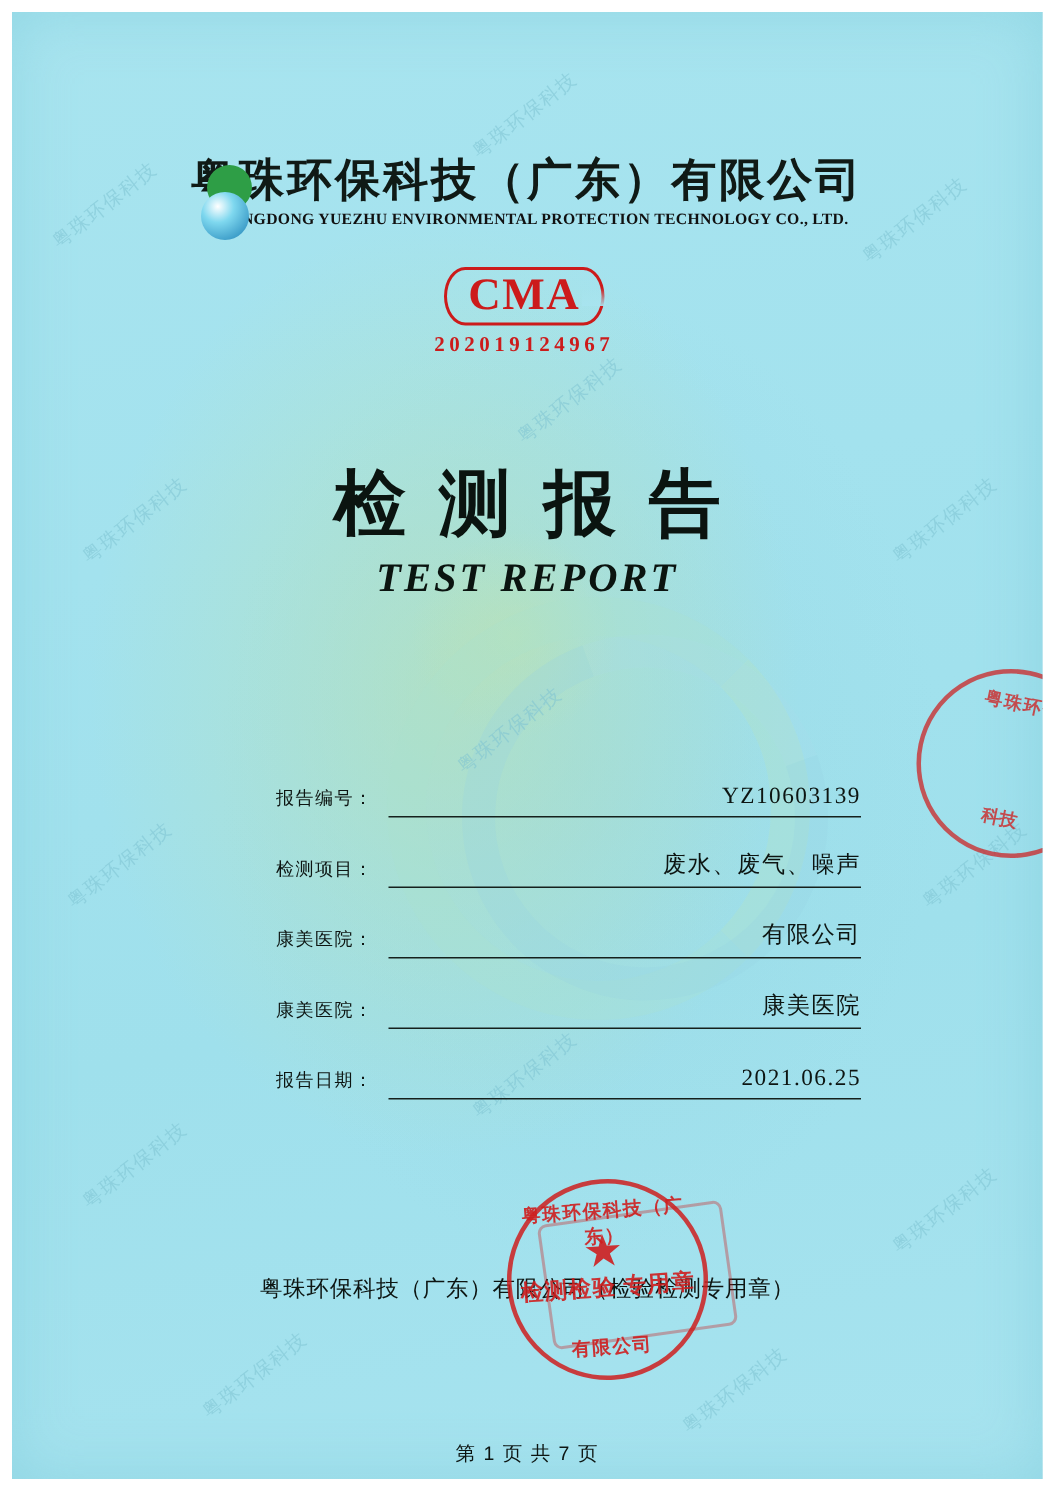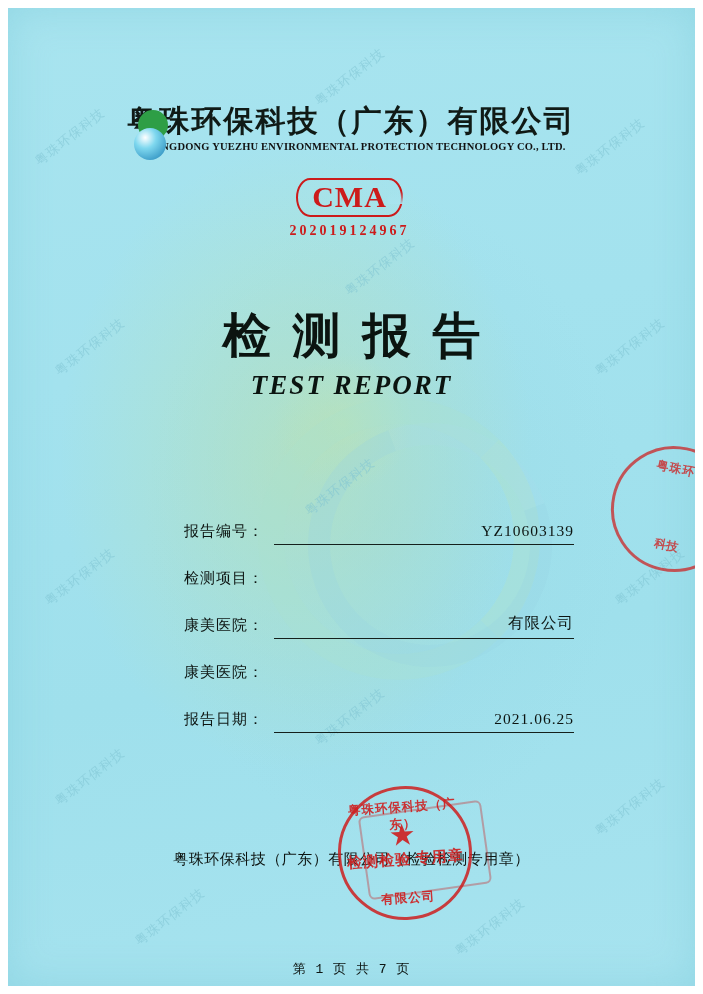--- a/index.html
+++ b/index.html
@@ -191,21 +191,21 @@
     top: 490px;
     width: 390px;
   }
   .field-row {
     display: flex;
     align-items: flex-end;
     height: 47px;
   }
   .field-label {
     font-family: Liberation Mono, monospace;
-    font-size: 15px;
+    font-size: 12px;
     color: #0d1512;
     letter-spacing: 1px;
     white-space: nowrap;
     padding-bottom: 4px;
   }
   .field-value-wrap {
     flex: 1;
     margin-left: 10px;
     border-bottom: 1px solid #15201c;
     text-align: right;
@@ -227,21 +227,21 @@
     font-family: "Liberation Serif", serif;
     font-size: 15px;
     letter-spacing: 0.5px;
     color: #0d1512;
   }
   #page-no {
     position: absolute;
     left: 0; right: 0;
     top: 952px;
     text-align: center;
-    font-family: Liberation Mono, monospace;
+    font-family: Liberation Sans, sans-serif;
     font-size: 13px;
     letter-spacing: 1px;
     color: #0d1512;
   }
 
   
   .stamp {
     position: absolute;
     border-radius: 50%;
     border: 3px solid rgba(206,30,30,0.85);
@@ -380,29 +380,35 @@
 
     <div id="fields">
       <div class="field-row">
         <div class="field-label">报告编号：</div>
         <div class="field-value-wrap">
           <span class="field-value">YZ10603139</span>
         </div>
       </div>
       <div class="field-row">
         <div class="field-label">检测项目：</div>
+        <div class="field-value-wrap">
+          <span class="field-value">废水、废气、噪声</span>
+        </div>
       </div>
       <div class="field-row">
         <div class="field-label">康美医院：</div>
         <div class="field-value-wrap">
           <span class="field-value">有限公司</span>
         </div>
       </div>
       <div class="field-row">
         <div class="field-label">康美医院：</div>
+        <div class="field-value-wrap">
+          <span class="field-value">康美医院</span>
+        </div>
       </div>
       <div class="field-row">
         <div class="field-label">报告日期：</div>
         <div class="field-value-wrap">
           <span class="field-value">2021.06.25</span>
         </div>
       </div>
     </div>
 
     <div id="footer-line">粤珠环保科技（广东）有限公司（检验检测专用章）</div>

